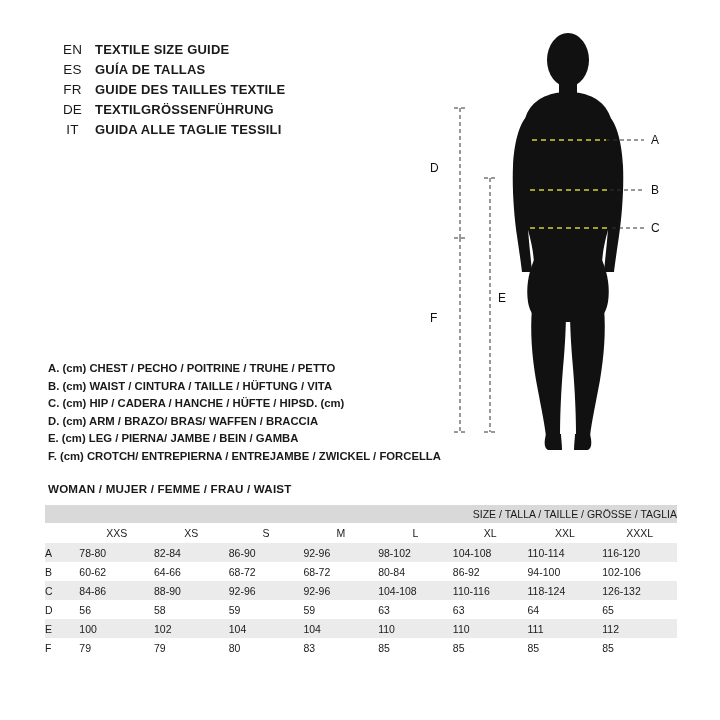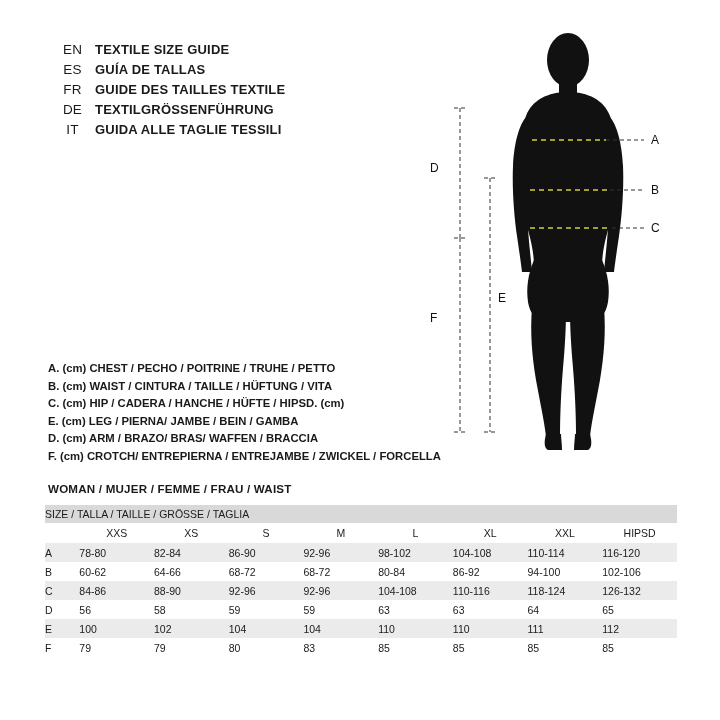--- a/index.html
+++ b/index.html
@@ -88,21 +88,21 @@
   }
   #size-table td, #size-table th {
     padding: 0;
     margin: 0;
   }
   .hdr-bar td {
     background: #d9d9d9;
     height: 18px;
     font-size: 10.5px;
     font-weight: normal;
-    text-align: left;
+    text-align: right;
     padding-left: 6px;
     color: #1a1a1a;
   }
   .col-row td {
     height: 20px;
     font-size: 10.5px;
     color: #1a1a1a;
     background: #ffffff;
     text-align: left;
     padding-left: 6px;
@@ -242,42 +242,42 @@
       <line x1="34" y1="412" x2="46" y2="412"></line>
     </g>
     <text x="10" y="302" font-family="Liberation Sans, sans-serif" font-size="12" fill="#111">F</text>
   </svg>
 </div>
 
 <div id="legend-block">
   <div class="legend-line">A. (cm) CHEST / PECHO / POITRINE / TRUHE / PETTO</div>
   <div class="legend-line">B. (cm) WAIST / CINTURA / TAILLE / HÜFTUNG / VITA</div>
   <div class="legend-line">C. (cm) HIP / CADERA / HANCHE / HÜFTE / HIPSD. (cm)</div>
+  <div class="legend-line">D. (cm) ARM / BRAZO/ BRAS/ WAFFEN / BRACCIA</div>
   <div class="legend-line">E. (cm) LEG / PIERNA/ JAMBE / BEIN / GAMBA</div>
-  <div class="legend-line">D. (cm) ARM / BRAZO/ BRAS/ WAFFEN / BRACCIA</div>
   <div class="legend-line">F. (cm) CROTCH/ ENTREPIERNA / ENTREJAMBE / ZWICKEL / FORCELLA</div>
 </div>
 
 <div id="gender-line">WOMAN / MUJER / FEMME / FRAU / WAIST</div>
 
 <table id="size-table">
   <tbody>
     <tr class="hdr-bar">
       <td colspan="9">SIZE / TALLA / TAILLE / GRÖSSE / TAGLIA</td>
     </tr>
     <tr class="col-row">
       <td class="rowlabel col-head"></td>
       <td class="cell col-head">XXS</td>
       <td class="cell col-head">XS</td>
       <td class="cell col-head">S</td>
       <td class="cell col-head">M</td>
       <td class="cell col-head">L</td>
       <td class="cell col-head">XL</td>
       <td class="cell col-head">XXL</td>
-      <td class="cell col-head">HIPSD</td>
+      <td class="cell col-head">XXXL</td>
     </tr>
 
     <tr class="data-row shade">
       <td class="rowlabel">A</td>
       <td class="cell">78-80</td>
       <td class="cell">82-84</td>
       <td class="cell">86-90</td>
       <td class="cell">92-96</td>
       <td class="cell">98-102</td>
       <td class="cell">104-108</td>

